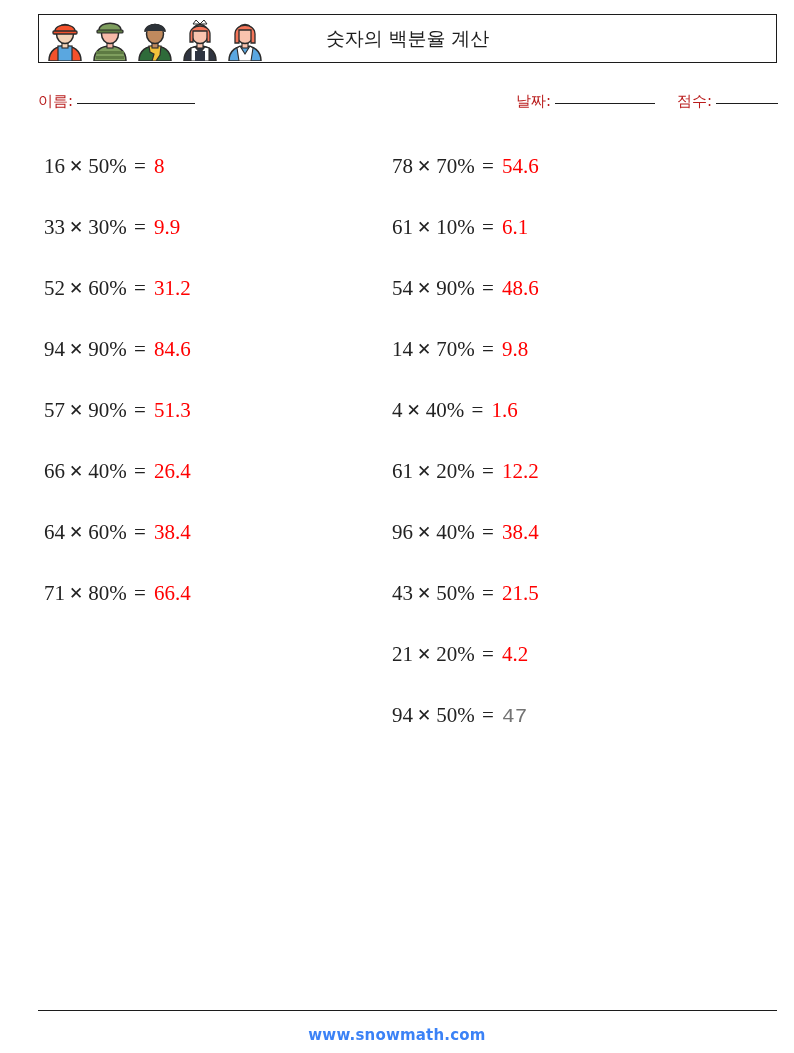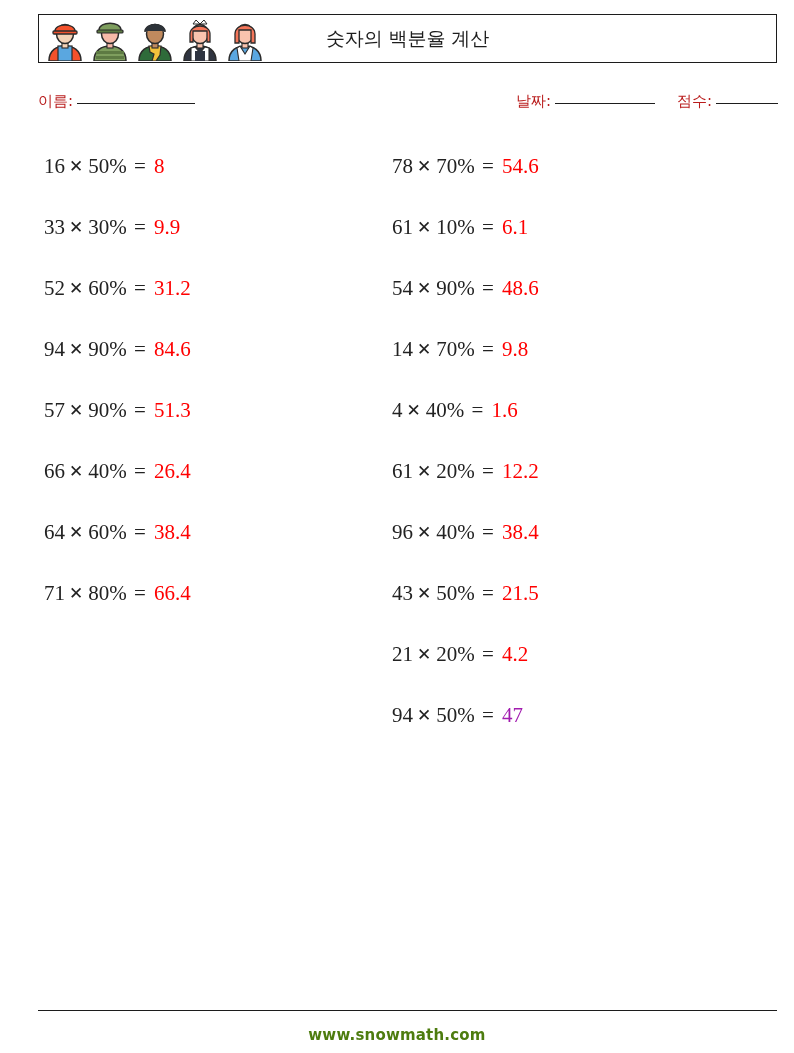--- a/index.html
+++ b/index.html
@@ -135,21 +135,21 @@
   }
   .footer-text {
     position: absolute;
     left: 0;
     right: 0;
     top: 1026px;
     text-align: center;
     font-family: "DejaVu Sans", sans-serif;
     font-size: 15px;
     font-weight: bold;
-    color: #4d7c0f;
+    color: #3b82f6;
     letter-spacing: 0.2px;
   }
 </style>
 </head>
 <body>
 
 <div class="header-box">
   <div class="avatars">
       <svg viewBox="0 0 42 43" class="avatar">
         <path d="M5 43 C5 32 13 28 21 28 C29 28 37 32 37 43 Z" fill="#f4512c" stroke="#2b2b2b" stroke-width="1.6"></path>
@@ -219,18 +219,18 @@
   <div class="col col-right">
       <div class="problem"><span>78</span><span class="op">✕</span><span>70%</span><span class="eq"> = </span><span class="answer" style="color: rgb(255, 0, 0);">54.6</span></div>
       <div class="problem"><span>61</span><span class="op">✕</span><span>10%</span><span class="eq"> = </span><span class="answer" style="color: rgb(255, 0, 0);">6.1</span></div>
       <div class="problem"><span>54</span><span class="op">✕</span><span>90%</span><span class="eq"> = </span><span class="answer" style="color: rgb(255, 0, 0);">48.6</span></div>
       <div class="problem"><span>14</span><span class="op">✕</span><span>70%</span><span class="eq"> = </span><span class="answer" style="color: rgb(255, 0, 0);">9.8</span></div>
       <div class="problem"><span>4</span><span class="op">✕</span><span>40%</span><span class="eq"> = </span><span class="answer" style="color: rgb(255, 0, 0);">1.6</span></div>
       <div class="problem"><span>61</span><span class="op">✕</span><span>20%</span><span class="eq"> = </span><span class="answer" style="color: rgb(255, 0, 0);">12.2</span></div>
       <div class="problem"><span>96</span><span class="op">✕</span><span>40%</span><span class="eq"> = </span><span class="answer" style="color: rgb(255, 0, 0);">38.4</span></div>
       <div class="problem"><span>43</span><span class="op">✕</span><span>50%</span><span class="eq"> = </span><span class="answer" style="color: rgb(255, 0, 0);">21.5</span></div>
       <div class="problem"><span>21</span><span class="op">✕</span><span>20%</span><span class="eq"> = </span><span class="answer" style="color: rgb(255, 0, 0);">4.2</span></div>
-      <div class="problem"><span>94</span><span class="op">✕</span><span>50%</span><span class="eq"> = </span><span class="answer" style="color: #a21caf;">47</span></div>
+      <div class="problem"><span>94</span><span class="op">✕</span><span>50%</span><span class="eq"> = </span><span class="answer" style="color: #737373; font-family: Liberation Mono, monospace;">47</span></div>
     </div>
 </div>
 
 <div class="footer-rule"></div>
 <div class="footer-text">www.snowmath.com</div>
 
 </body></html>

